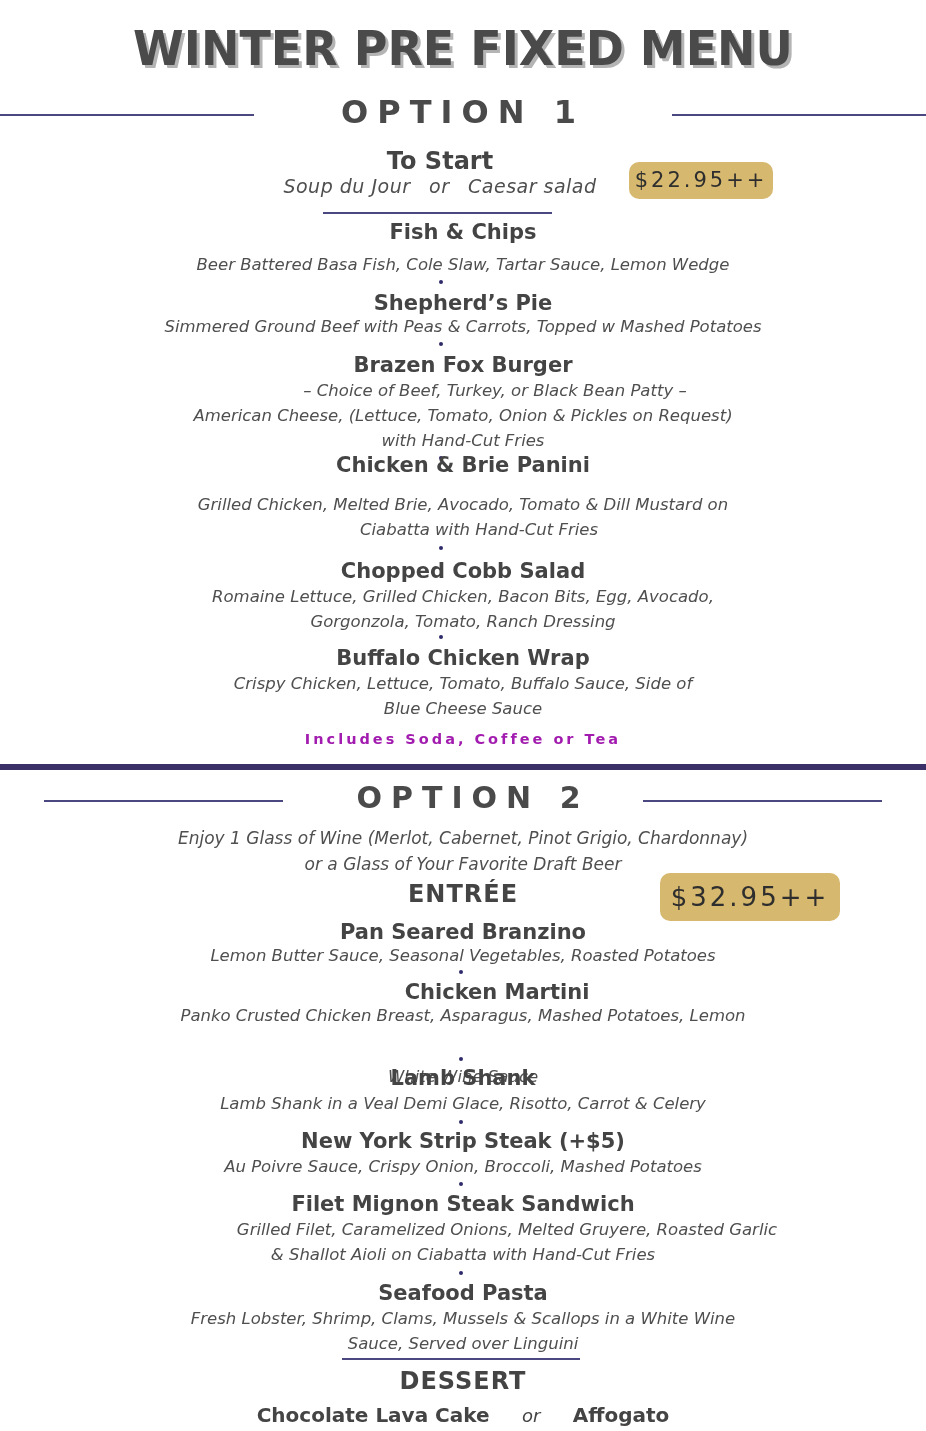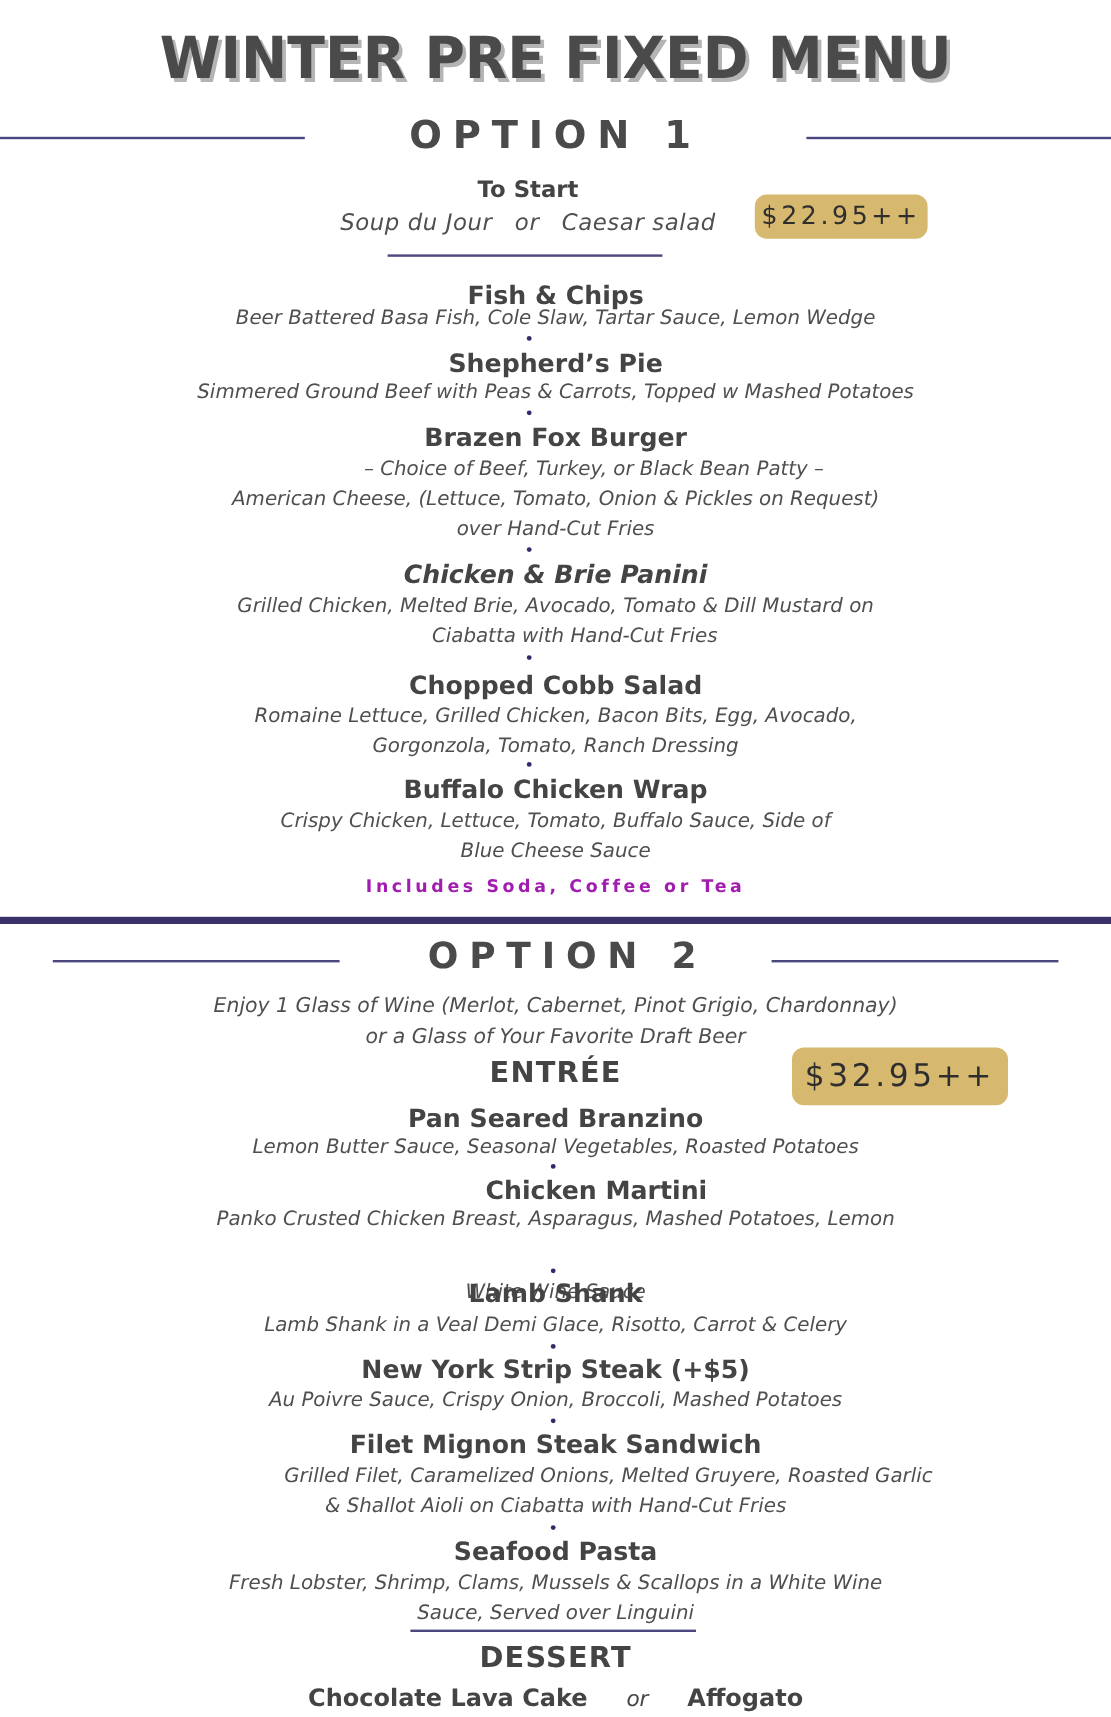--- a/index.html
+++ b/index.html
@@ -32,44 +32,44 @@
   </style>
 </head>
 <body>
 
 <div class="abs center title">WINTER PRE FIXED MENU</div>
 
 <div class="abs rule" style="left:0;width:254px;top:114px;"></div>
 <div class="abs center option-heading" style="top:92px;">OPTION 1</div>
 <div class="abs rule" style="left:672px;width:254px;top:114px;"></div>
 
-<div class="abs" style="left:340px;width:200px;top:147px;text-align:center;font-weight:bold;font-size:19px;color:#444;">To Start</div>
+<div class="abs" style="left:340px;width:200px;top:147px;text-align:center;font-weight:bold;font-size:24px;color:#444;">To Start</div>
 <div class="abs" style="left:240px;width:400px;top:175px;text-align:center;font-style:italic;font-size:19px;color:#4f4f4f;white-space:nowrap;letter-spacing:0.5px;">
   <span>Soup du Jour</span>
   <span style="margin:0 12px;">or</span>
   <span>Caesar salad</span>
 </div>
 <div class="abs price" style="left:629px;top:162px;width:144px;height:37px;line-height:37px;font-size:21px;">$22.95++</div>
 <div class="abs rule" style="left:323px;width:229px;top:212px;"></div>
 
-<div class="abs center dish-name" style="top:233px;">Fish &amp; Chips</div>
+<div class="abs center dish-name" style="top:219px;">Fish &amp; Chips</div>
 <div class="abs center dish-desc" style="top:252px;">Beer Battered Basa Fish, Cole Slaw, Tartar Sauce, Lemon Wedge</div>
 <div class="abs dot" style="top:280px;"></div>
 
 <div class="abs center dish-name" style="top:290px;">Shepherd’s Pie</div>
 <div class="abs center dish-desc" style="top:314px;">Simmered Ground Beef with Peas &amp; Carrots, Topped w Mashed Potatoes</div>
 <div class="abs dot" style="top:342px;"></div>
 
 <div class="abs center dish-name" style="top:352px;">Brazen Fox Burger</div>
 <div class="abs center dish-desc" style="top:378px;padding-left:32px;">– Choice of Beef, Turkey, or Black Bean Patty –</div>
 <div class="abs center dish-desc" style="top:403px;">American Cheese, (Lettuce, Tomato, Onion &amp; Pickles on Request)</div>
-<div class="abs center dish-desc" style="top:428px;">over Hand-Cut Fries</div>
+<div class="abs center dish-desc" style="top:428px;">with Hand-Cut Fries</div>
 <div class="abs dot" style="top:456px;"></div>
 
-<div class="abs center dish-name" style="top:466px;font-style:italic;">Chicken &amp; Brie Panini</div>
+<div class="abs center dish-name" style="top:452px;">Chicken &amp; Brie Panini</div>
 <div class="abs center dish-desc" style="top:492px;">Grilled Chicken, Melted Brie, Avocado, Tomato &amp; Dill Mustard on</div>
 <div class="abs center dish-desc" style="top:517px;padding-left:16px;">Ciabatta with Hand-Cut Fries</div>
 <div class="abs dot" style="top:546px;"></div>
 
 <div class="abs center dish-name" style="top:558px;">Chopped Cobb Salad</div>
 <div class="abs center dish-desc" style="top:584px;">Romaine Lettuce, Grilled Chicken, Bacon Bits, Egg, Avocado,</div>
 <div class="abs center dish-desc" style="top:609px;">Gorgonzola, Tomato, Ranch Dressing</div>
 <div class="abs dot" style="top:635px;"></div>
 
 <div class="abs center dish-name" style="top:645px;">Buffalo Chicken Wrap</div>

